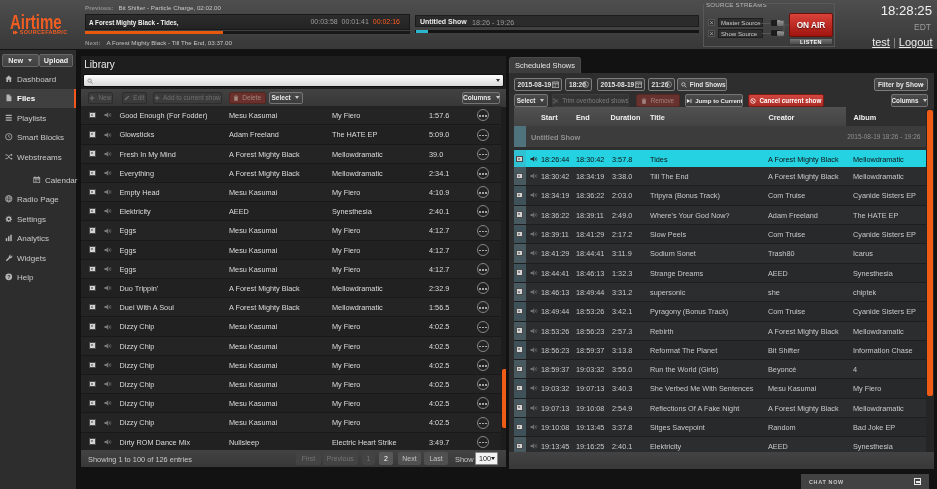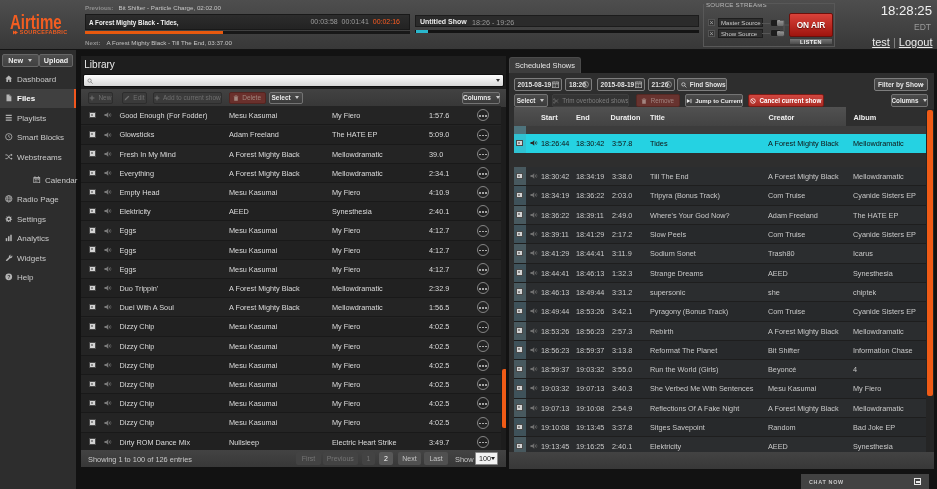--- a/index.html
+++ b/index.html
@@ -675,21 +675,21 @@
     <span style="left:97px;">Duration</span>
       <span style="left:136.5px;">Title</span>
     <span style="left:255px;">Creator</span>
       <span style="left:340px;">Album</span>
   </div>
   <div id="sgroup">
       <span class="curs"></span>
       <span class="nm">Untitled Show</span>
     <span class="dt">2015-08-19 18:26&nbsp;-&nbsp;19:26</span>
     </div>
-  <div class="srow cur" style="top:61px">
+  <div class="srow cur" style="top:77px">
       <span class="scell curc">
         <span class="cb"></span>
       </span>
       <svg class="spk" viewBox="0 0 16 16">
         <polygon points="1,6 4.5,6 8.5,2.5 8.5,13.5 4.5,10 1,10" fill="currentColor"></polygon>
         <path d="M10.5 5.5 a4 4 0 0 1 0 5" stroke="currentColor" stroke-width="1.5" fill="none"></path>
         <path d="M12.5 4 a6.2 6.2 0 0 1 0 8" stroke="currentColor" stroke-width="1.5" fill="none" opacity="0.65"></path>
       </svg>
       <span class="sc s">18:26:44</span>
       <span class="sc e">18:30:42</span>

